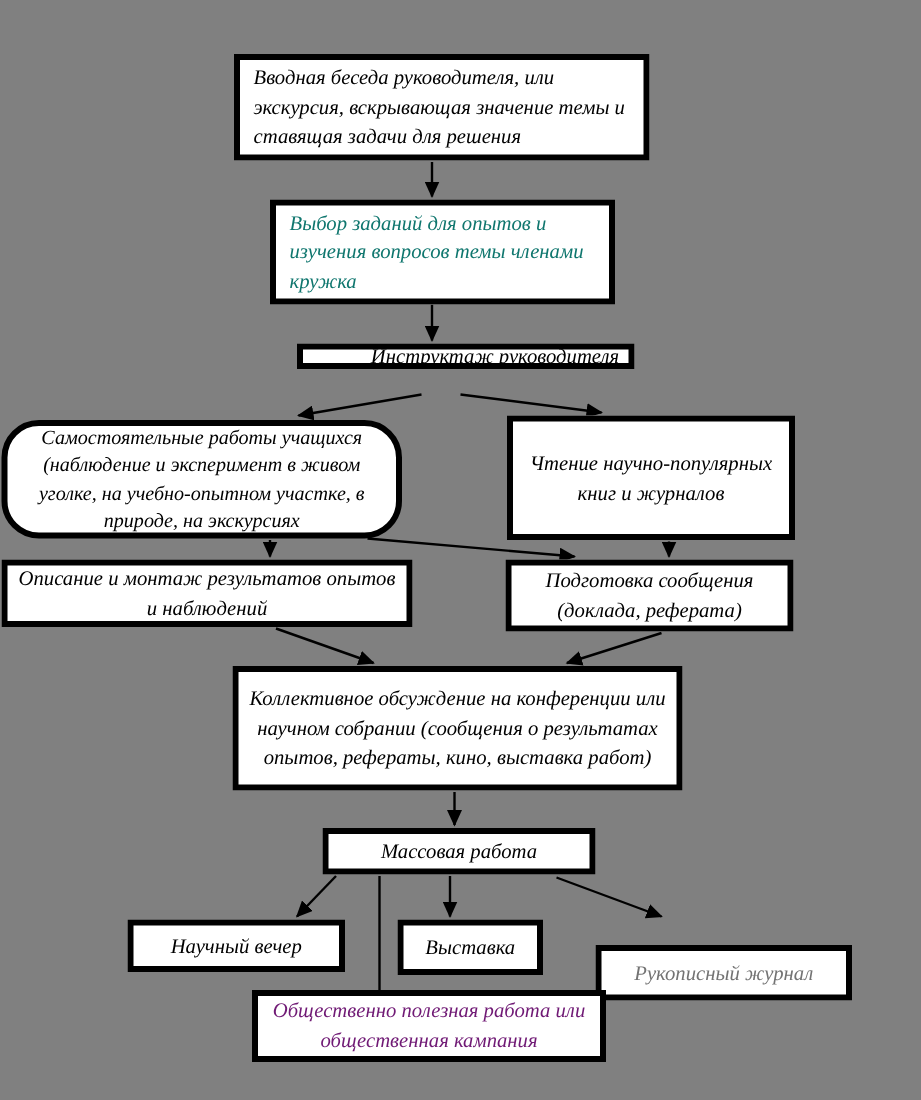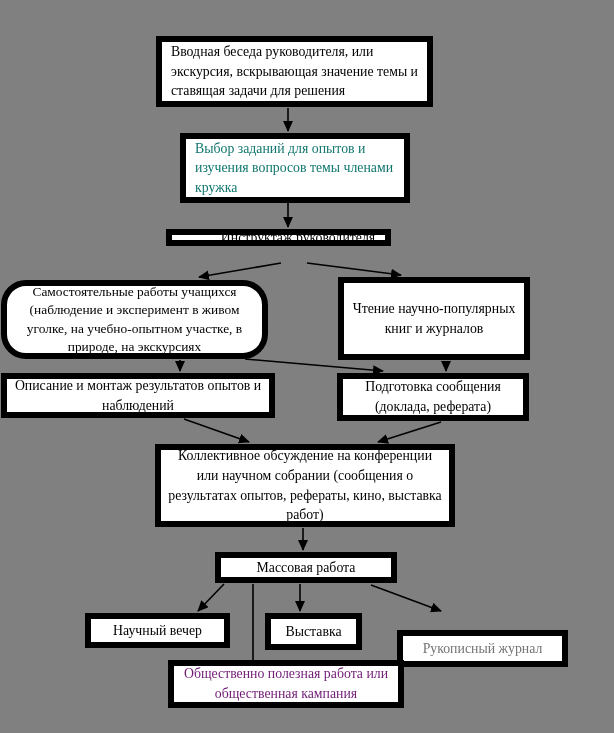--- a/index.html
+++ b/index.html
@@ -16,29 +16,30 @@
     background:#808080;
   }
   svg.edges {
     position:absolute; left:0; top:0;
     width:614px; height:733px;
     display:block;
   }
   .node {
     position:absolute;
     background:#ffffff;
-    border:6px solid #0f172a;
+    border:4px solid #0f172a;
     color:#000000;
     display:flex;
     align-items:center;
     justify-content:center;
     text-align:center;
     font-size:13.8px;
     line-height:1.42;
     padding:2px 6px;
+    font-style:italic;
   }
   .node.align-left {
     justify-content:flex-start;
     text-align:left;
     padding:2px 8px 2px 9px;
   }
   .node.tight { font-size:13.4px; line-height:1.38; }
 </style>
 </head>
 <body style="background: rgb(128, 128, 128);">
@@ -64,21 +65,21 @@
       <line x1="224" y1="584" x2="198" y2="611" stroke="#000000" stroke-width="1.6" marker-end="url(#ah)"></line>
       <line x1="300" y1="584" x2="300" y2="611" stroke="#000000" stroke-width="1.6" marker-end="url(#ah)"></line>
       <line x1="371" y1="585" x2="441" y2="611" stroke="#000000" stroke-width="1.6" marker-end="url(#ah)"></line>
       <line x1="253" y1="584" x2="253" y2="670" stroke="#000000" stroke-width="1.6" marker-end="url(#ah)"></line>
     </svg>
 
   <div class="node align-left" style="left: 156px; top: 36px; width: 277px; height: 71px; background: rgb(255, 255, 255); border-color: rgb(0, 0, 0); color: rgb(0, 0, 0);">Вводная беседа руководителя, или экскурсия, вскрывающая значение темы и ставящая задачи для решения</div>
 
   <div class="node align-left" style="left: 180px; top: 133px; width: 230px; height: 70px; background: rgb(255, 255, 255); border-color: rgb(0, 0, 0); color: #0f766e;">Выбор заданий для опытов и изучения вопросов темы членами кружка</div>
 
-  <div class="node" style="left: 166px; top: 229px; width: 225px; height: 17px; background: rgb(255, 255, 255); border-color: rgb(0, 0, 0); color: rgb(0, 0, 0); padding-left: 45px;">Инструктаж руководителя</div>
+  <div class="node" style="left: 198px; top: 229px; width: 225px; height: 17px; background: rgb(255, 255, 255); border-color: rgb(0, 0, 0); color: rgb(0, 0, 0); padding-left: 45px;">Инструктаж руководителя</div>
 
   <div class="node tight" style="left: 1px; top: 280px; width: 267px; height: 79px; background: rgb(255, 255, 255); border-color: rgb(0, 0, 0); color: rgb(0, 0, 0); border-radius: 25px;">Самостоятельные работы учащихся (наблюдение и эксперимент в живом уголке, на учебно-опытном участке, в природе, на экскурсиях</div>
 
   <div class="node" style="left: 338px; top: 277px; width: 192px; height: 83px; background: rgb(255, 255, 255); border-color: rgb(0, 0, 0); color: rgb(0, 0, 0);">Чтение научно-популярных книг и журналов</div>
 
   <div class="node" style="left: 1px; top: 373px; width: 274px; height: 45px; background: rgb(255, 255, 255); border-color: rgb(0, 0, 0); color: rgb(0, 0, 0);">Описание и монтаж результатов опытов и наблюдений</div>
 
   <div class="node" style="left: 337px; top: 373px; width: 192px; height: 48px; background: rgb(255, 255, 255); border-color: rgb(0, 0, 0); color: rgb(0, 0, 0);">Подготовка сообщения (доклада, реферата)</div>
 
   <div class="node" style="left: 215px; top: 552px; width: 182px; height: 31px; background: rgb(255, 255, 255); border-color: rgb(0, 0, 0); color: rgb(0, 0, 0);">Массовая работа</div>

